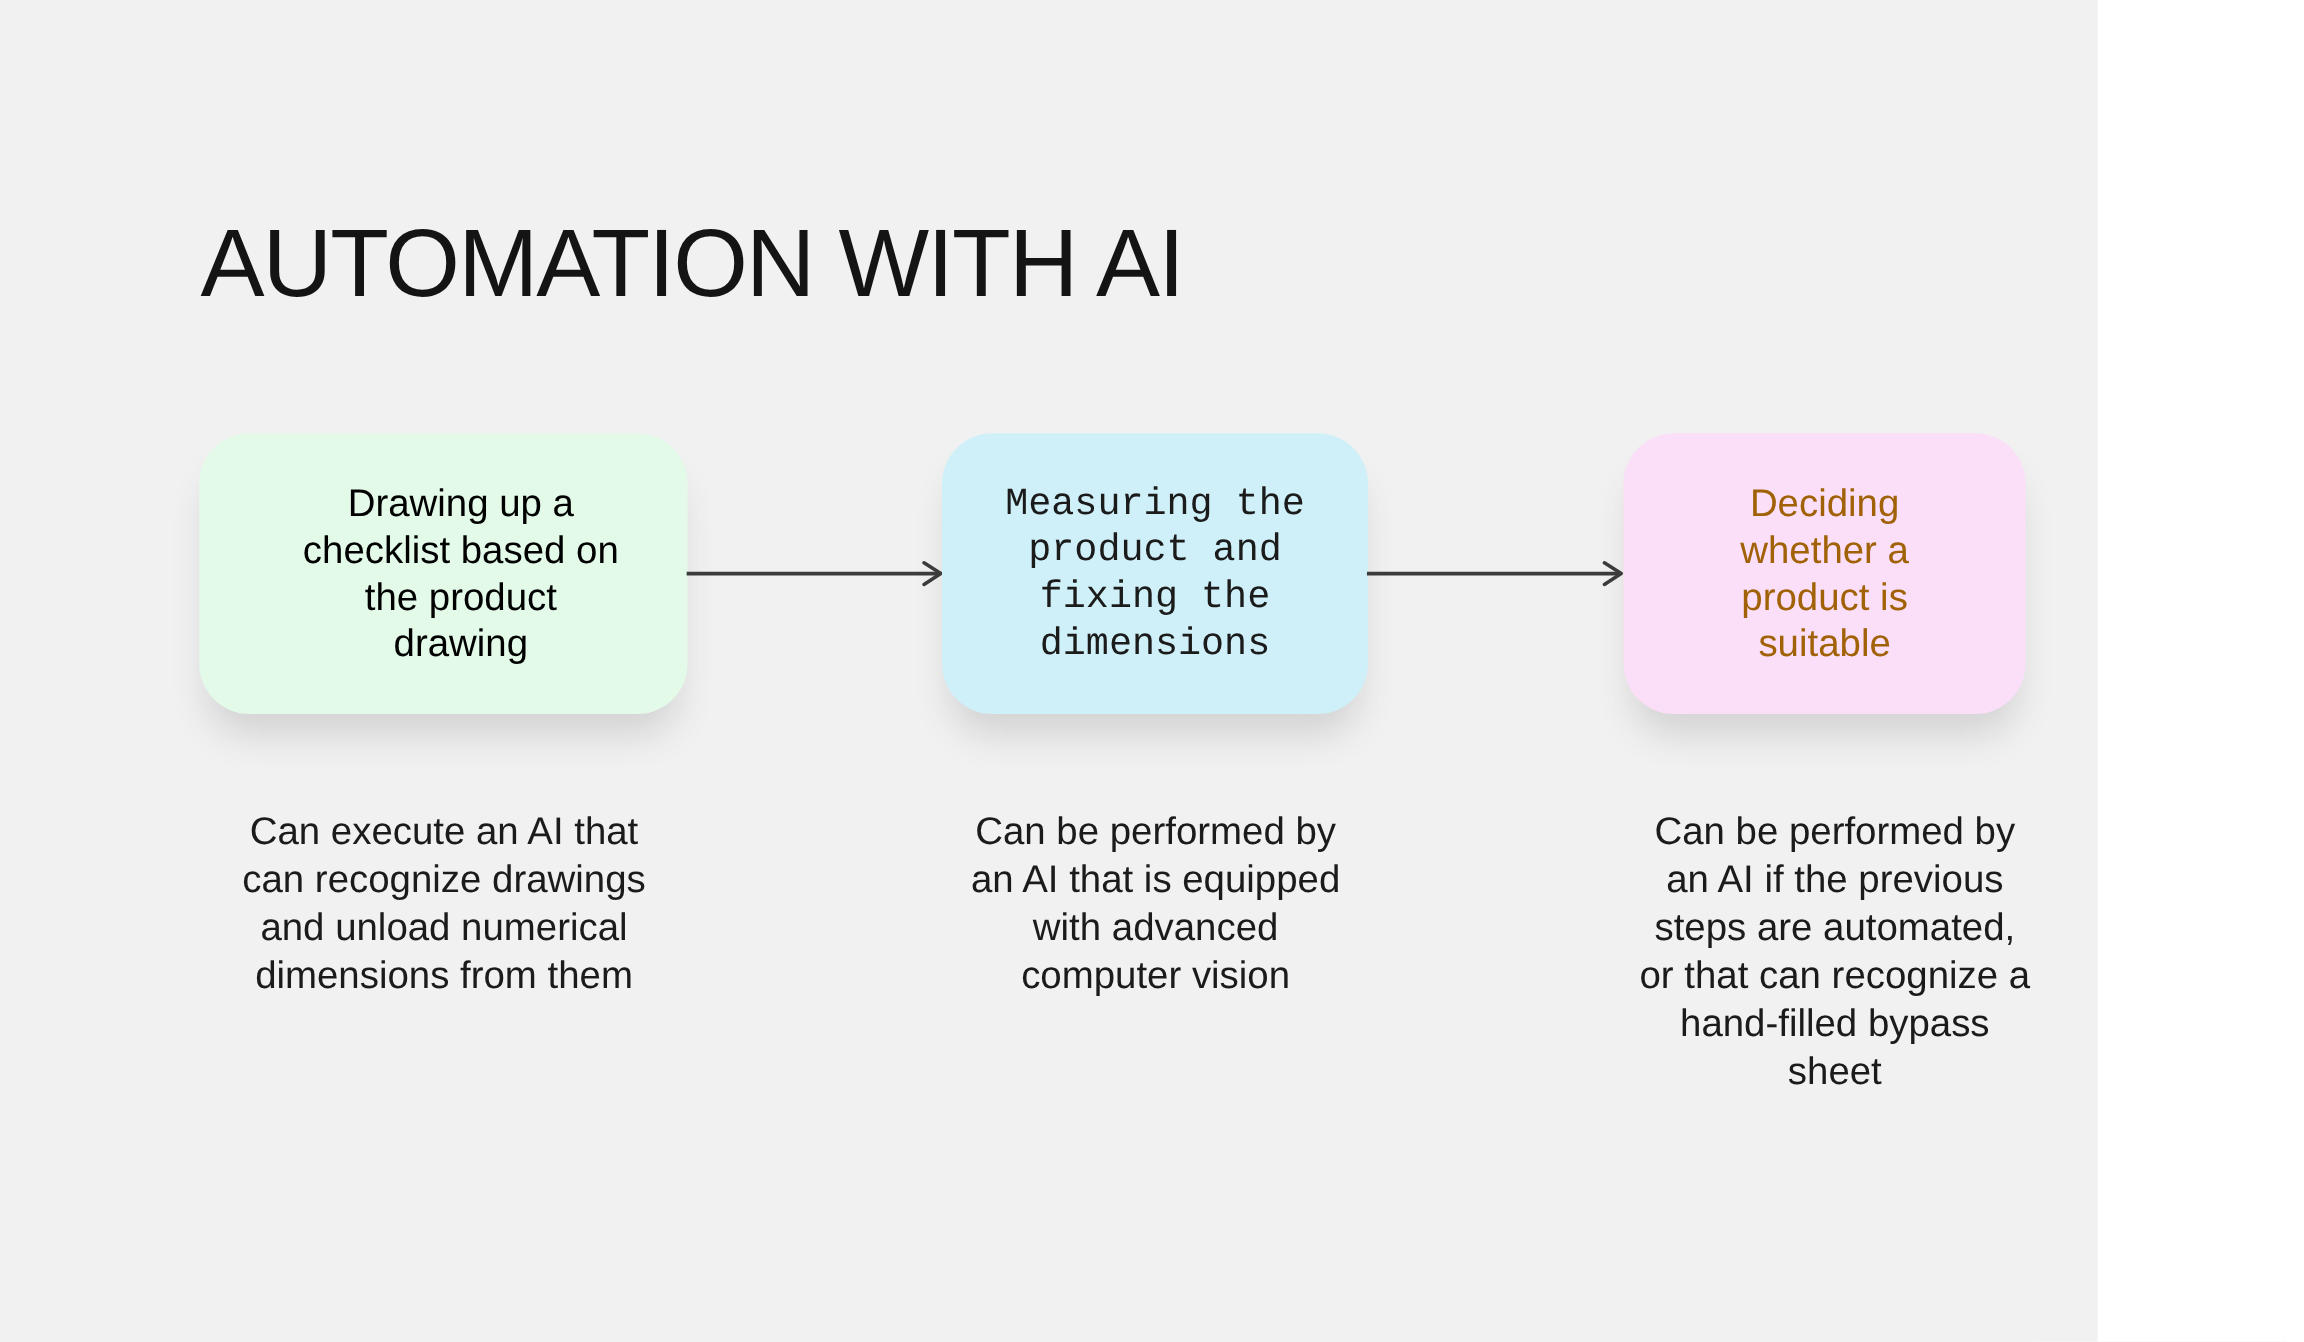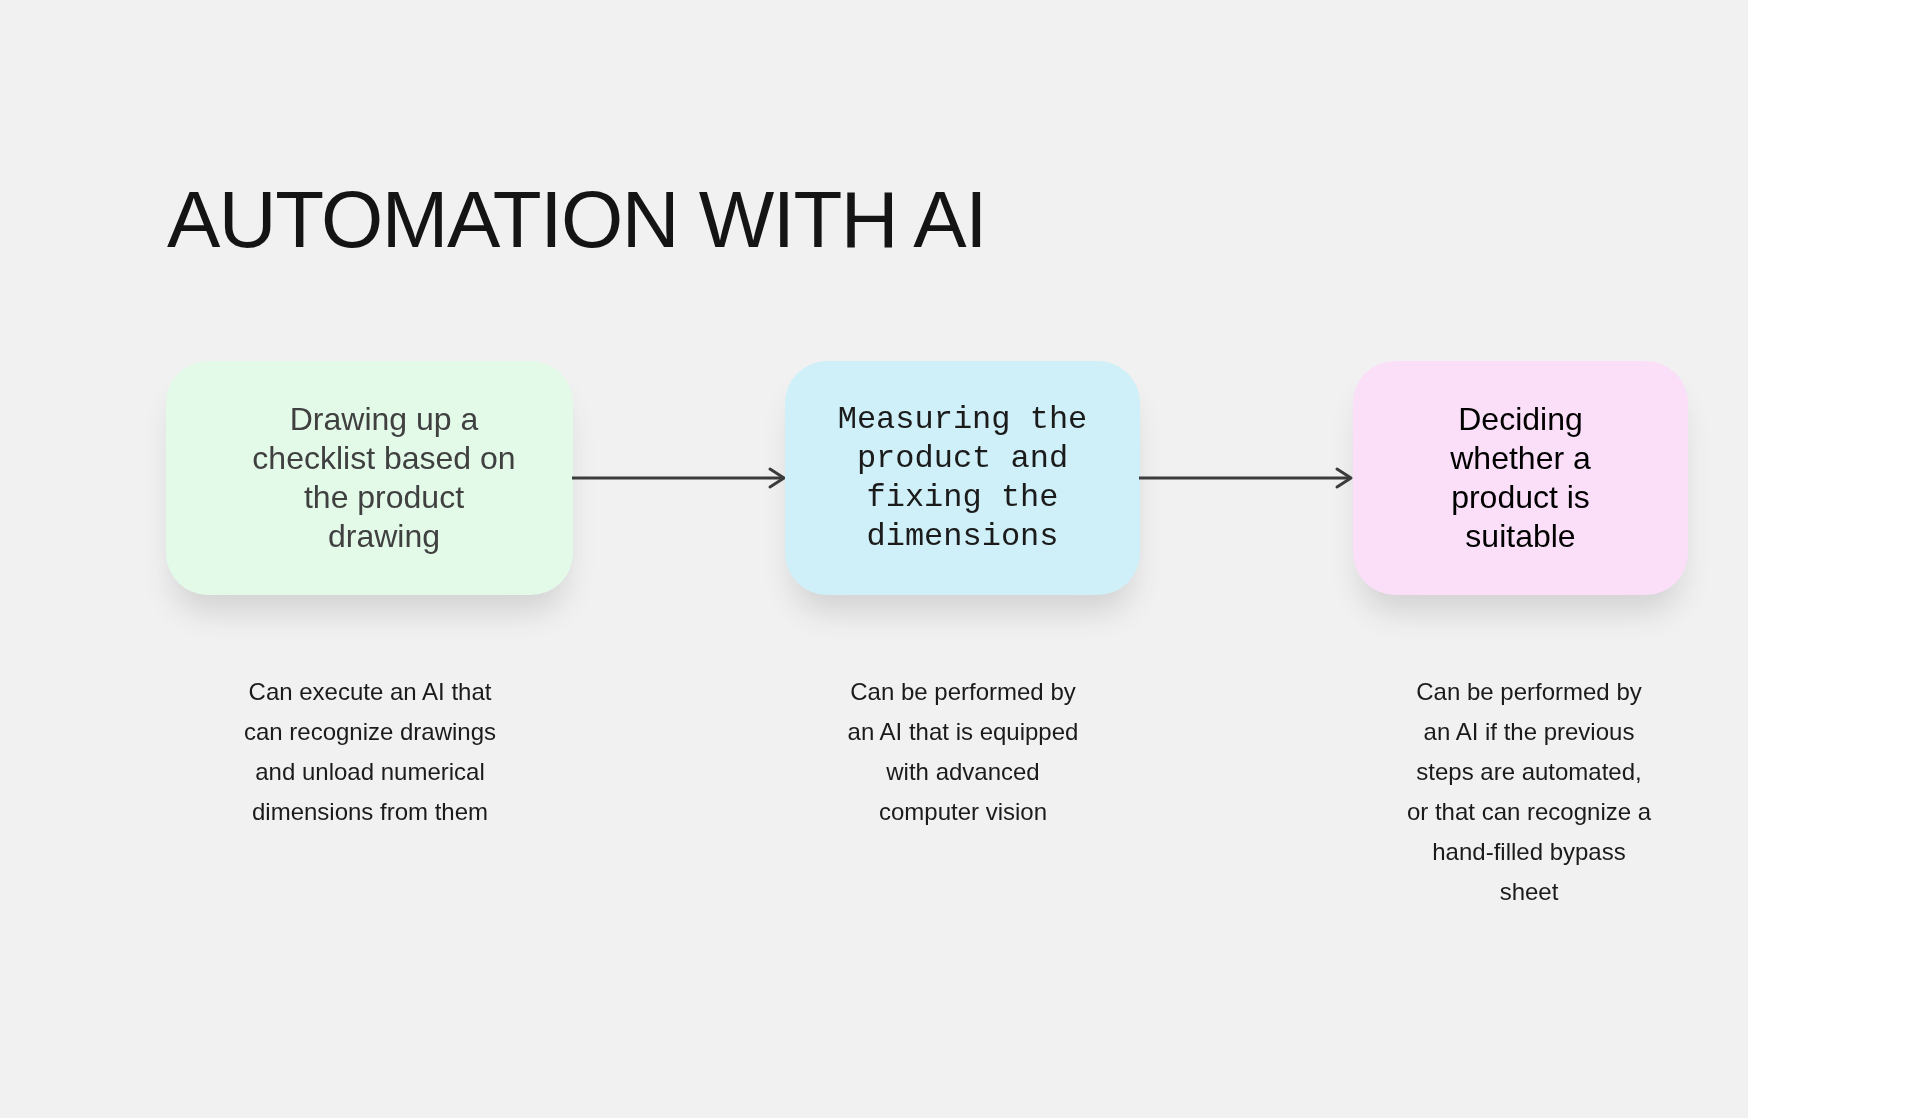--- a/index.html
+++ b/index.html
@@ -48,38 +48,38 @@
     top: 466px;
     width: 216px;
     height: 24px;
   }
   .arrow-1 { left: 572px; }
   .arrow-2 { left: 1139px; }
   .step-desc {
     position: absolute;
     top: 672px;
     width: 460px;
-    font-size: 24px;
+    font-size: 32px;
     line-height: 40px;
     text-align: center;
     white-space: pre-line;
   }
   .desc-1 { left: 140px; }
   .desc-2 { left: 733px; }
   .desc-3 { left: 1299px; }
 </style>
 </head>
 <body>
 
 <div class="canvas" style="background-color: rgb(241, 241, 241);">
 
   <h1 class="page-title" style="color: rgb(20, 20, 20);">AUTOMATION WITH AI</h1>
 
   <div class="step-box box-1" style="background-color: rgb(227, 250, 233);">
-    <div class="box-label" style="color: #404040; margin-left: 29px;">Drawing up a
+    <div class="box-label" style="color: #000000; margin-left: 29px;">Drawing up a
 checklist based on
 the product
 drawing</div>
   </div>
 
   <svg class="flow-arrow arrow-1" viewBox="0 0 216 24" style="color: rgb(60, 60, 60);">
     <line x1="0" y1="12" x2="211" y2="12" stroke="currentColor" stroke-width="3"></line>
     <polyline points="198,3 212,12 198,21" fill="none" stroke="currentColor" stroke-width="3" stroke-linecap="round" stroke-linejoin="round"></polyline>
   </svg>
 
@@ -89,21 +89,21 @@
 fixing the
 dimensions</div>
   </div>
 
   <svg class="flow-arrow arrow-2" viewBox="0 0 216 24" style="color: rgb(60, 60, 60);">
     <line x1="0" y1="12" x2="211" y2="12" stroke="currentColor" stroke-width="3"></line>
     <polyline points="198,3 212,12 198,21" fill="none" stroke="currentColor" stroke-width="3" stroke-linecap="round" stroke-linejoin="round"></polyline>
   </svg>
 
   <div class="step-box box-3" style="background-color: rgb(251, 223, 248);">
-    <div class="box-label" style="color: #000000;">Deciding
+    <div class="box-label" style="color: #a16207;">Deciding
 whether a
 product is
 suitable</div>
   </div>
 
   <div class="step-desc desc-1" style="color: rgb(27, 27, 27);">Can execute an AI that
 can recognize drawings
 and unload numerical
 dimensions from them</div>
 

